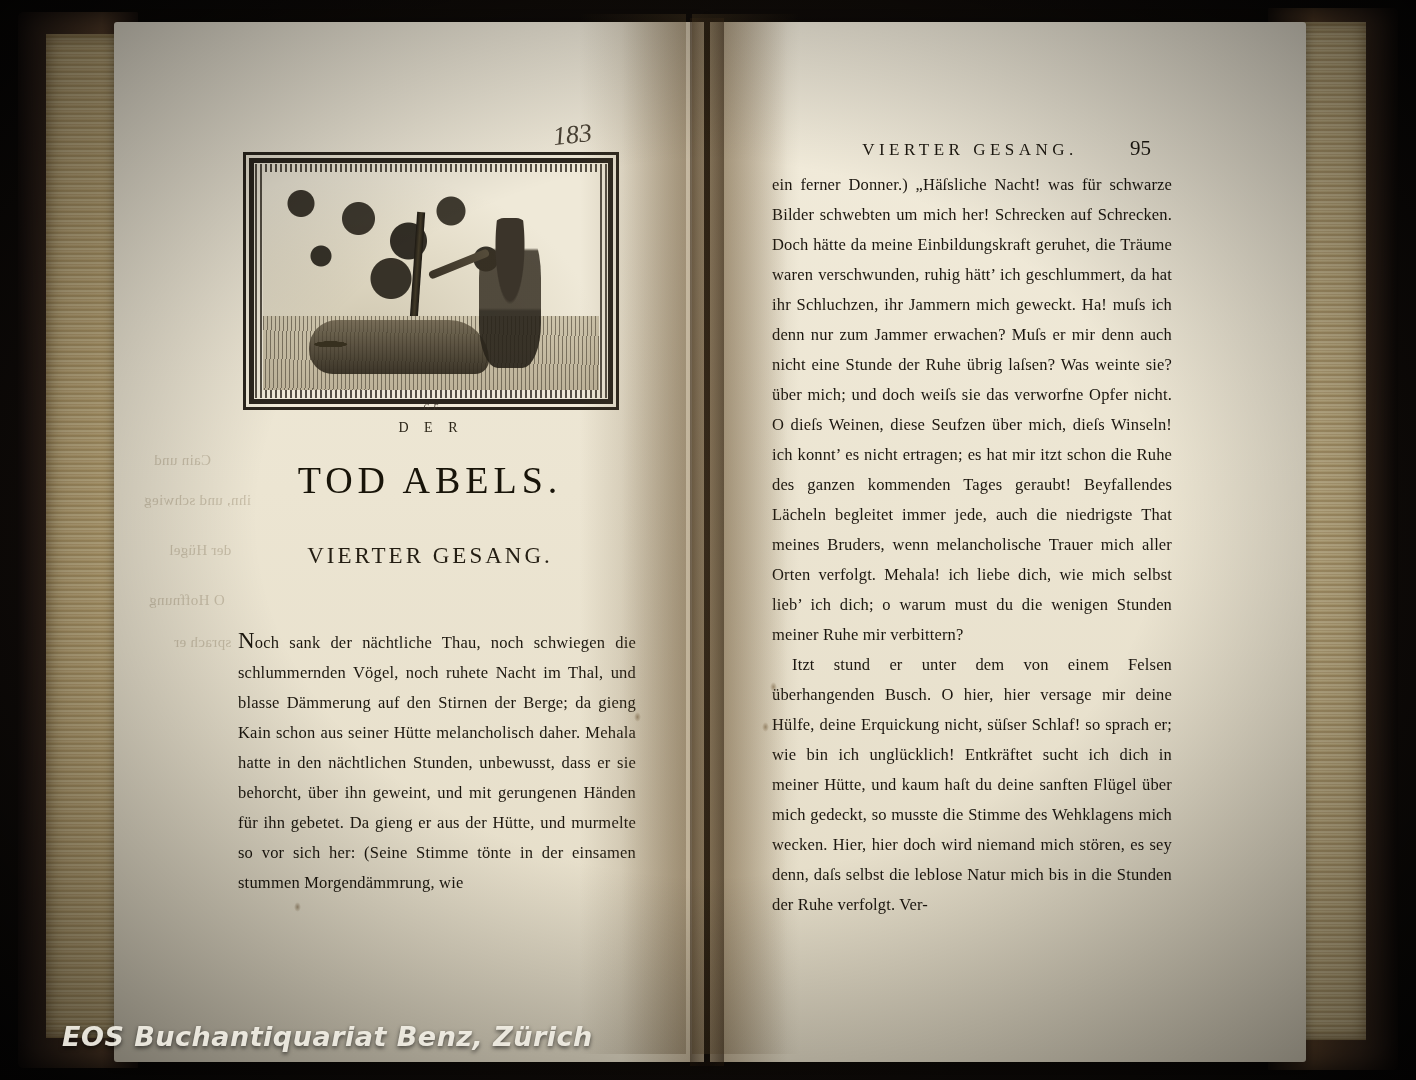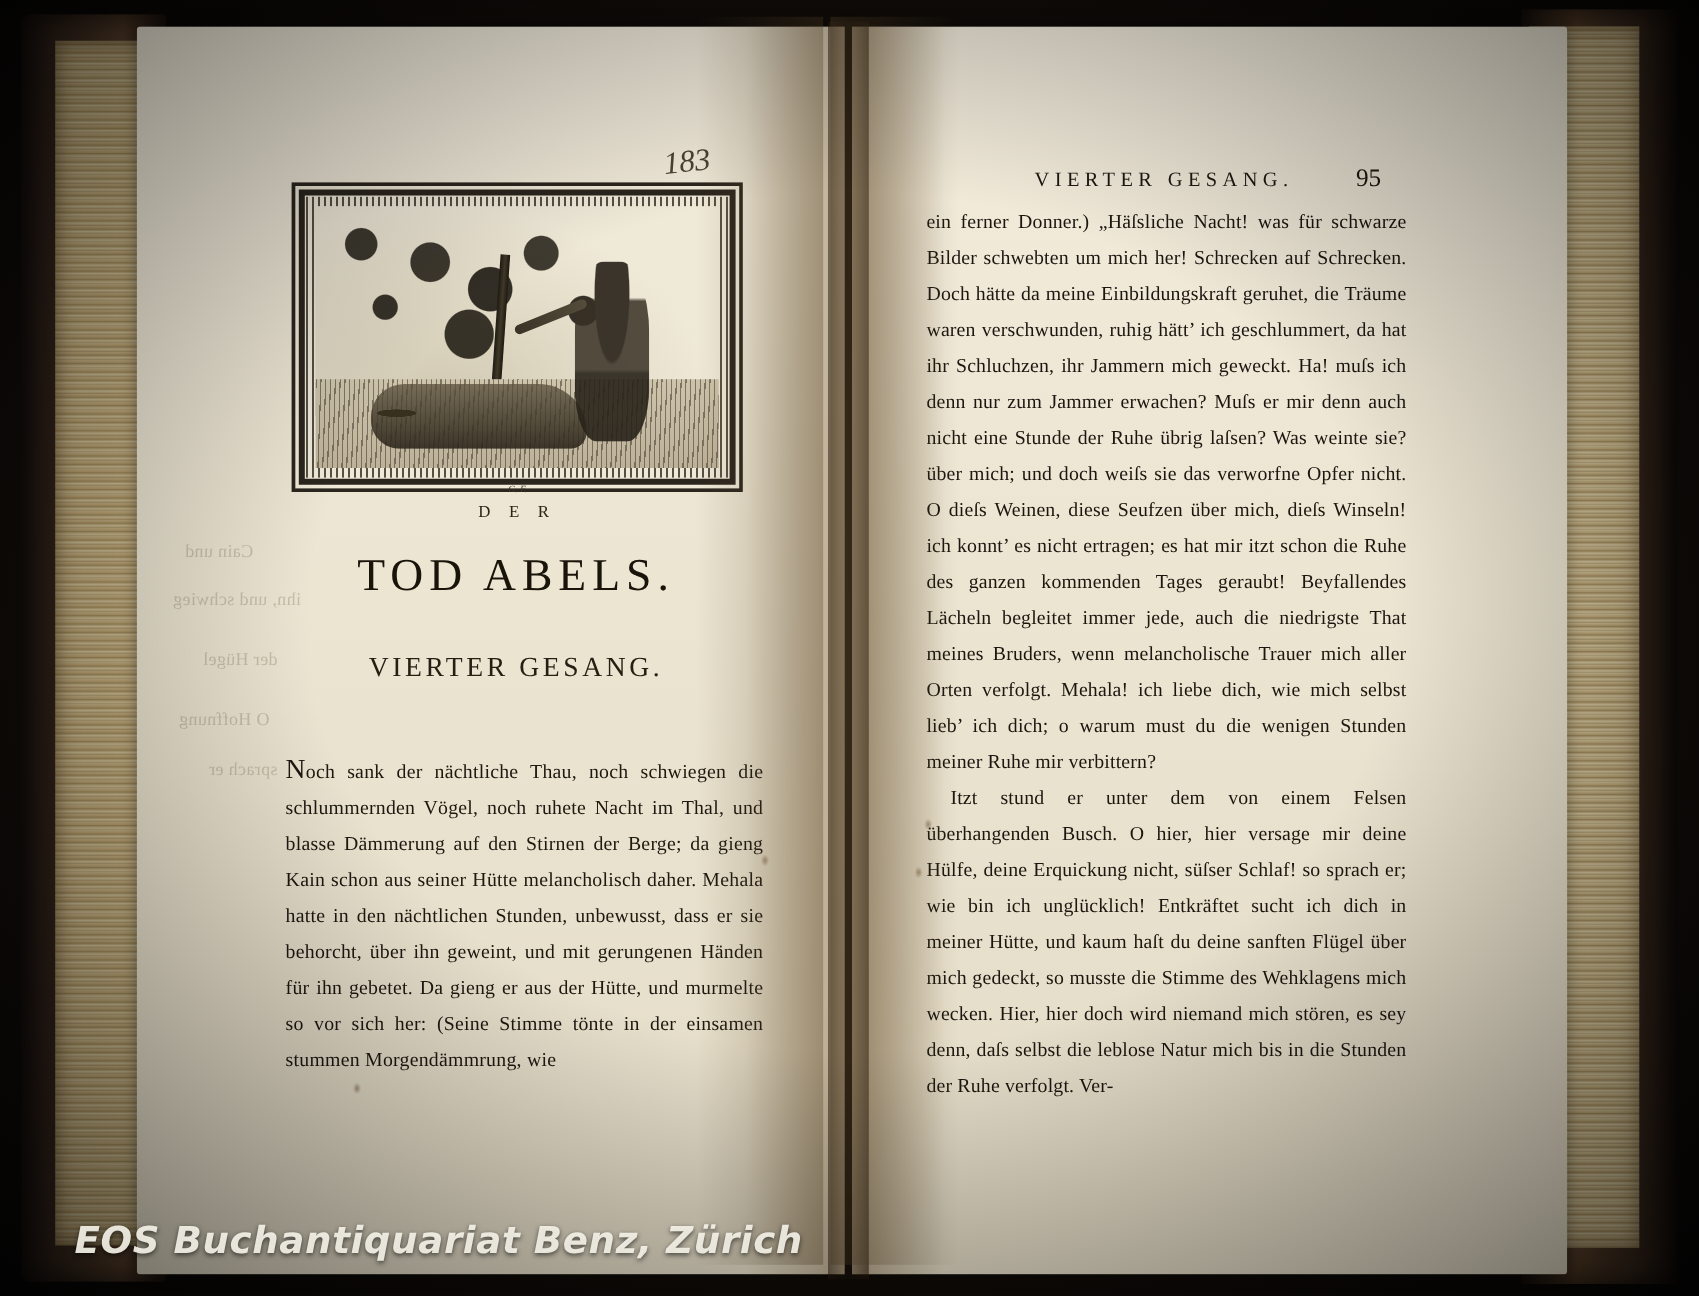--- a/index.html
+++ b/index.html
@@ -313,21 +313,21 @@
   .vignette {
     position: absolute; inset: 0;
     pointer-events: none;
     background: radial-gradient(ellipse at 50% 48%, rgba(0,0,0,0) 45%, rgba(0,0,0,.55) 100%);
   }
 
   .watermark {
     position: absolute;
     left: 62px; bottom: 28px;
     font-family: "DejaVu Sans", sans-serif;
-    font-size: 31px;
+    font-size: 27px;
     font-weight: bold;
     font-style: italic;
     color: rgba(245,242,232,.92);
     text-shadow: 0 2px 4px rgba(0,0,0,.6);
     letter-spacing: .5px;
   }
 
   .spot {
     position: absolute;
     width: 7px; height: 10px;

